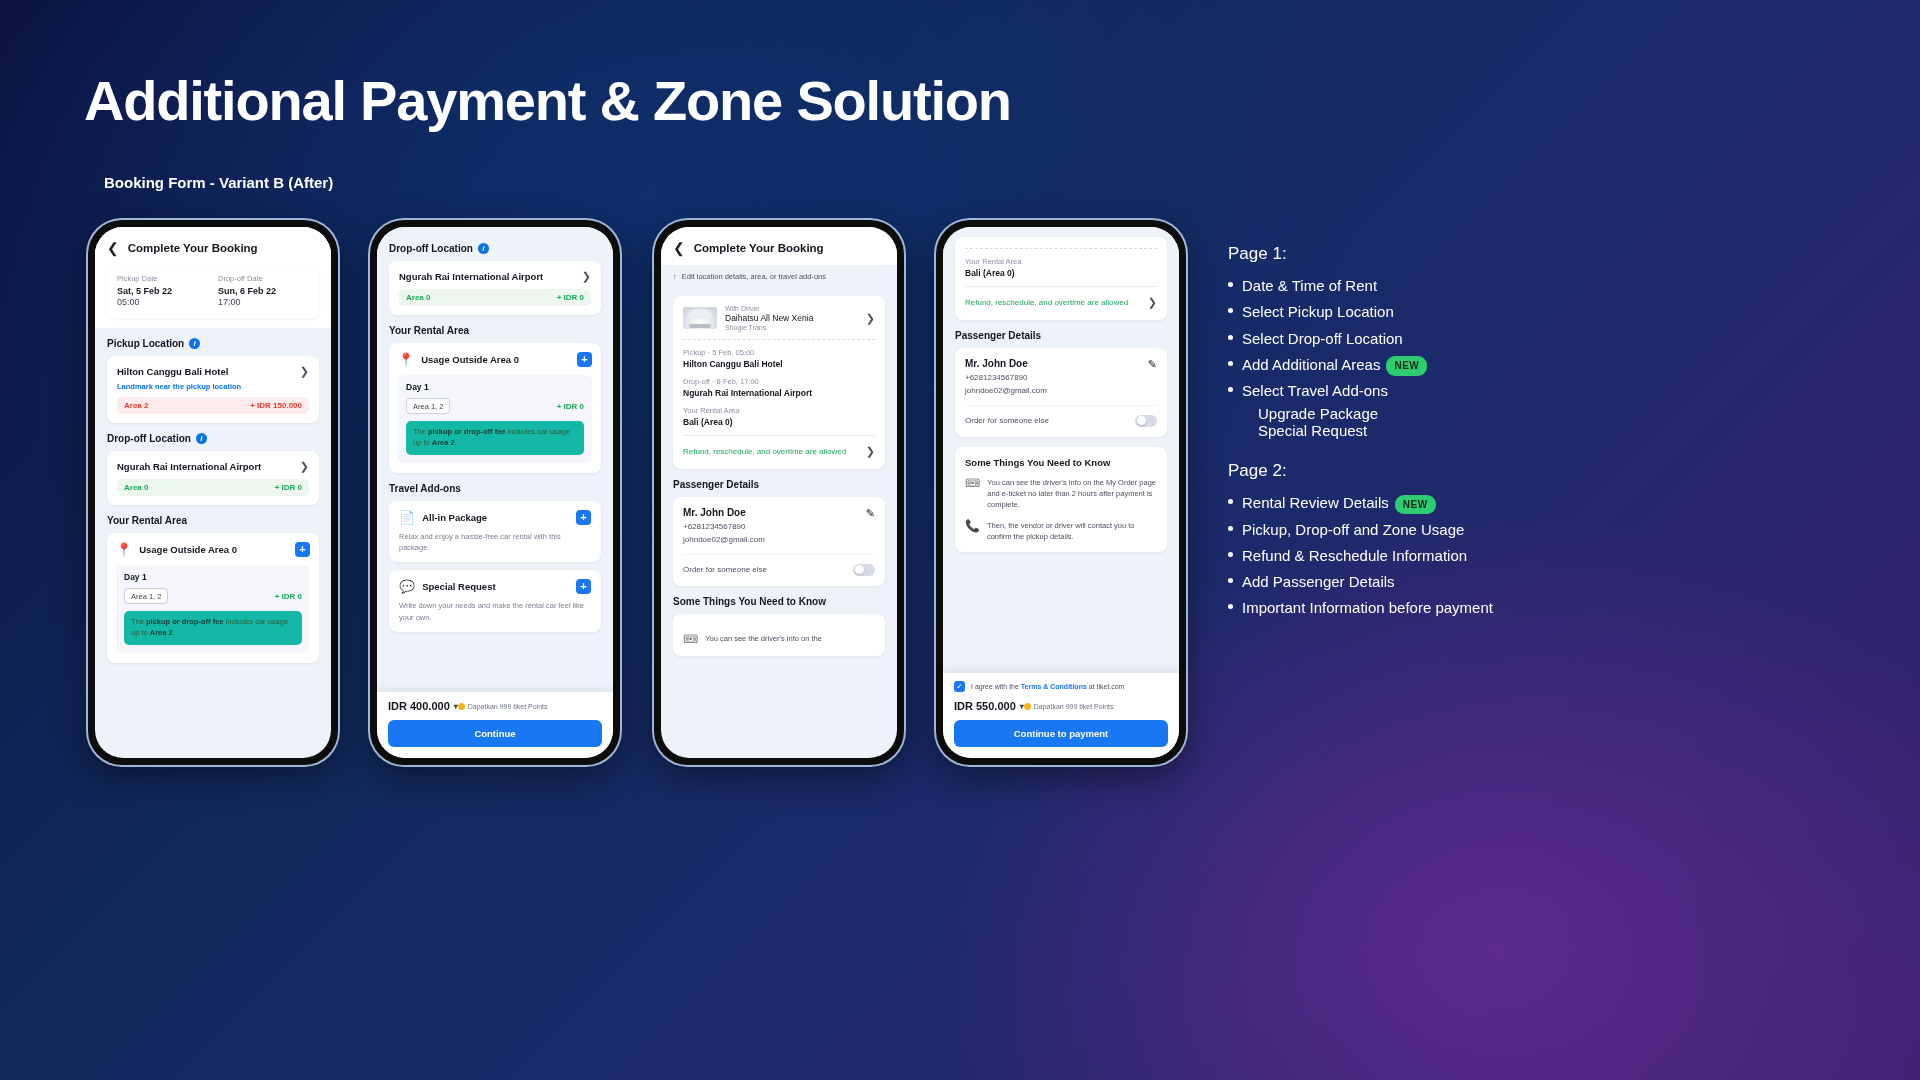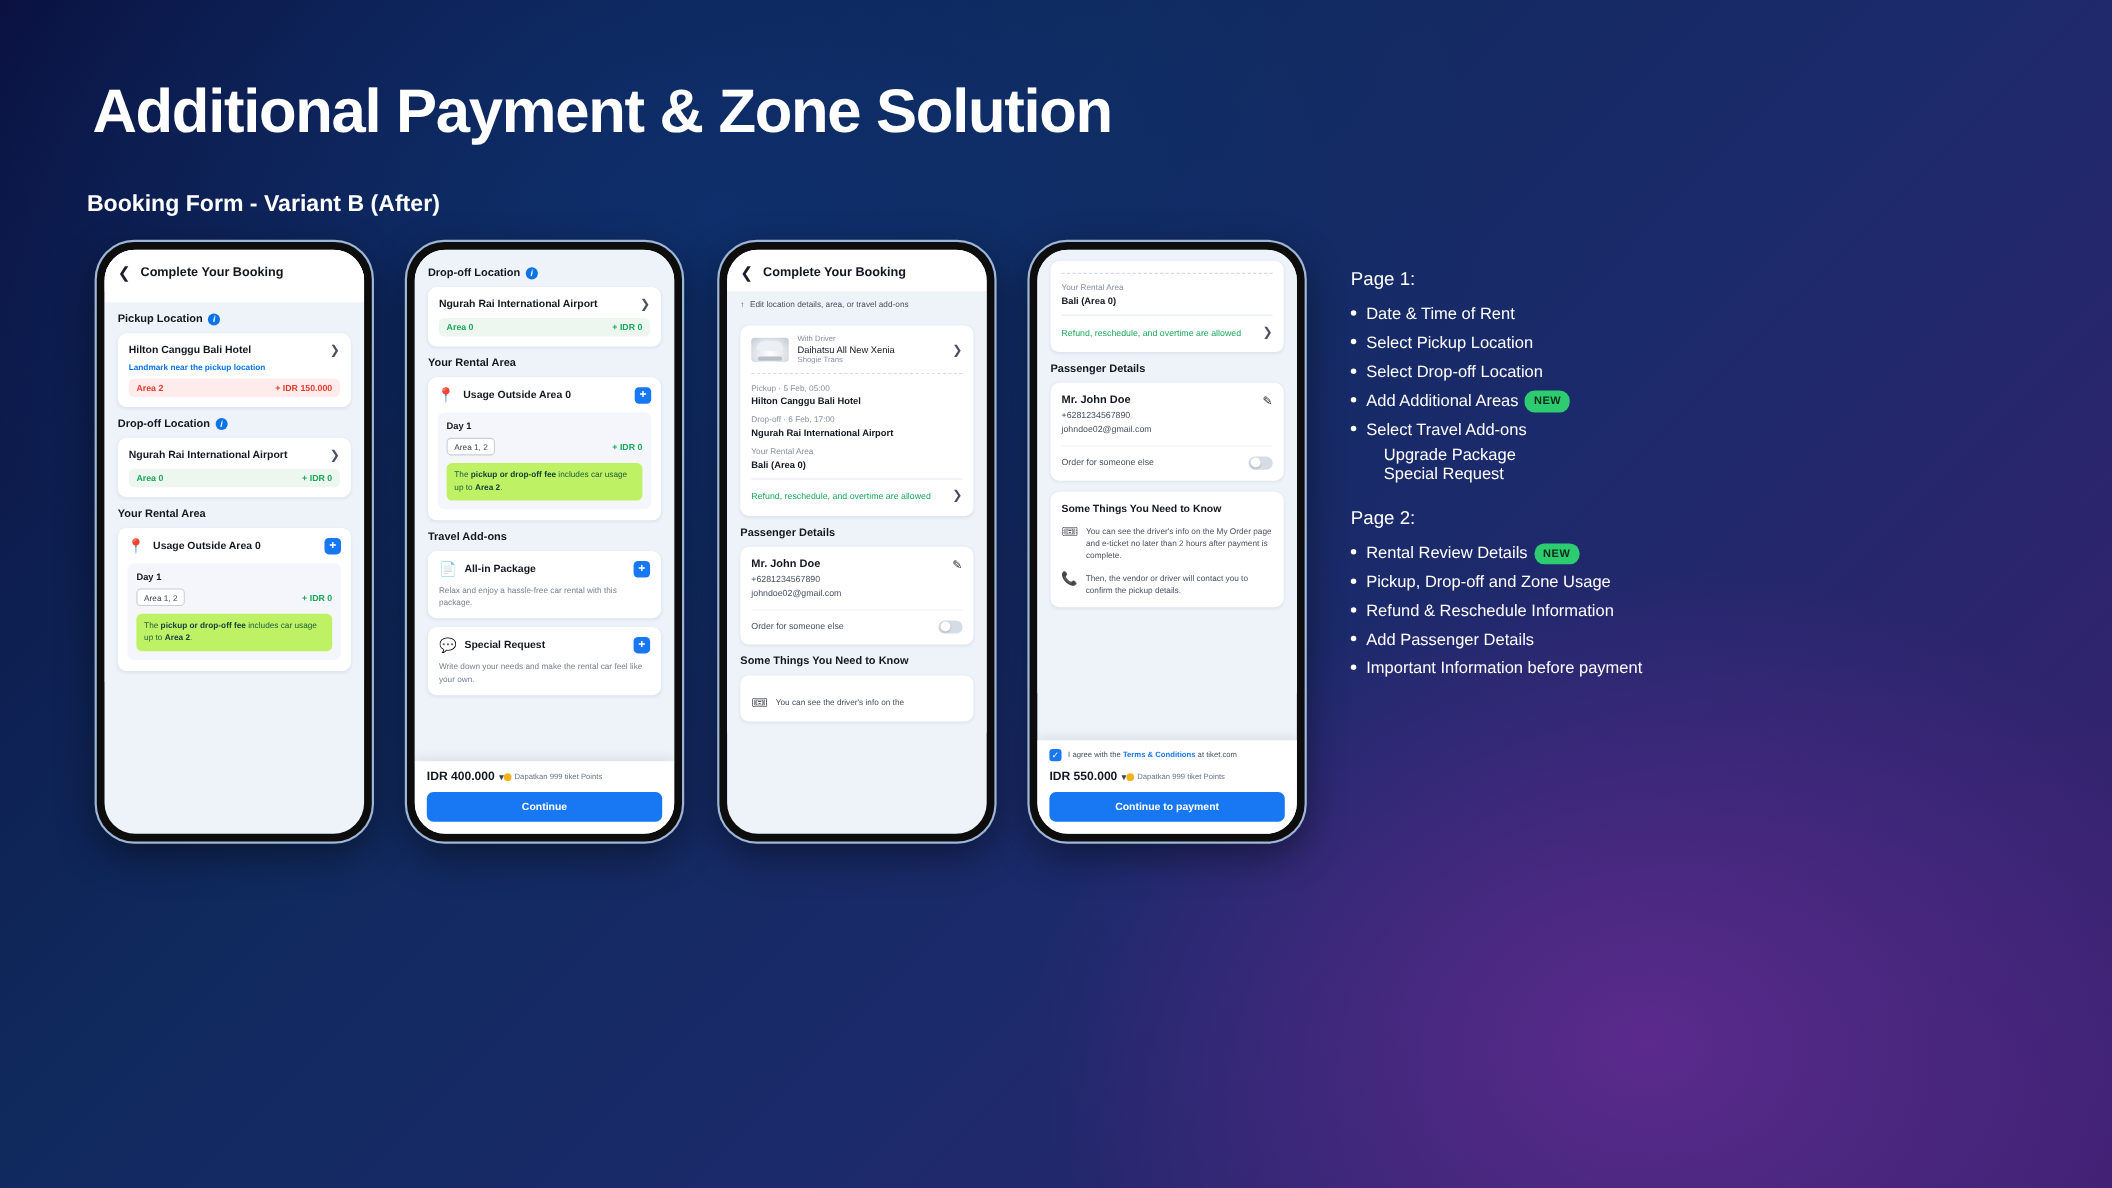--- a/index.html
+++ b/index.html
@@ -13,22 +13,22 @@
     position: relative;
   }
 
   
   .page-title {
     position: absolute; left: 84px; top: 68px;
     font-size: 56px; font-weight: bold; color: #ffffff;
     letter-spacing: -1.2px; white-space: nowrap;
   }
   .sub-title {
-    position: absolute; left: 79px; top: 174px;
-    font-size: 21px; font-weight: bold; color: #ffffff;
+    position: absolute; left: 104px; top: 174px;
+    font-size: 15px; font-weight: bold; color: #ffffff;
   }
 
   
   .phone {
     position: absolute;
     width: 250px; height: 545px;
     border-radius: 34px;
     background: #0d0d0d;
     padding: 7px;
     box-shadow: 0 0 0 2px #9fb6d6, 0 12px 36px rgba(0,0,0,.45);
@@ -105,21 +105,21 @@
     width: 15px; height: 15px; border-radius: 4px; background: #1877f2;
     color: #fff; display: inline-flex; align-items: center; justify-content: center;
     font-size: 11px; line-height: 1; font-weight: bold;
   }
   .daybox { background: #f4f6fb; border-radius: 6px; margin-top: 8px; padding: 7px 8px 8px 8px; }
   .daybox .d { font-size: 8.5px; font-weight: bold; color: #14171f; }
   .tagrow { display:flex; align-items:center; justify-content:space-between; margin-top: 6px; }
   .tag { border: 1px solid #c8cedd; background:#fff; border-radius: 4px;
          font-size: 7.5px; color: #3d4352; padding: 2.5px 6px; }
   .green-amt { font-size: 8px; font-weight: bold; color: #1aa85a; }
-  .notice { margin-top: 7px; background: #bef264; border-radius: 5px; padding: 6px 7px;
+  .notice { margin-top: 7px; background: #14b8a6; border-radius: 5px; padding: 6px 7px;
             font-size: 7.5px; color: #21603c; line-height: 1.45; }
   .notice b { color: #14403a; }
 
   
   .addon { background:#fff; margin: 0 12px 8px 12px; border-radius: 8px; padding: 9px 10px;
            box-shadow: 0 1px 3px rgba(20,40,80,.07); }
   .addon .top { display:flex; align-items:center; gap: 7px; }
   .addon .emoji { font-size: 13px; line-height: 1; }
   .addon .ttl { font-size: 9.5px; font-weight: bold; color: #14171f; flex:1; }
   .addon .desc { font-size: 7.5px; color: #7b8192; line-height: 1.5; margin-top: 6px; }
@@ -217,20 +217,32 @@
 <div class="page-title">Additional Payment &amp; Zone Solution</div>
 <div class="sub-title">Booking Form - Variant B (After)</div>
 
 <div class="phone" id="phone1">
   <div class="screen">
     <div class="white">
       <div class="appbar">
         <span class="chev">❮</span>
         <span class="t">Complete Your Booking</span>
       </div>
+      <div class="datecard">
+        <div class="col">
+          <div class="lab">Pickup Date</div>
+          <div class="val">Sat, 5 Feb 22</div>
+          <div class="tm">05:00</div>
+        </div>
+        <div class="col">
+          <div class="lab">Drop-off Date</div>
+          <div class="val">Sun, 6 Feb 22</div>
+          <div class="tm">17:00</div>
+        </div>
+      </div>
       <div style="height:10px"></div>
     </div>
 
     <div class="grayzone" style="padding-bottom:10px">
       <div class="sec-title">
         <span>Pickup Location</span>
         <span class="ico-i">i</span>
       </div>
       <div class="card">
         <div class="row1">

